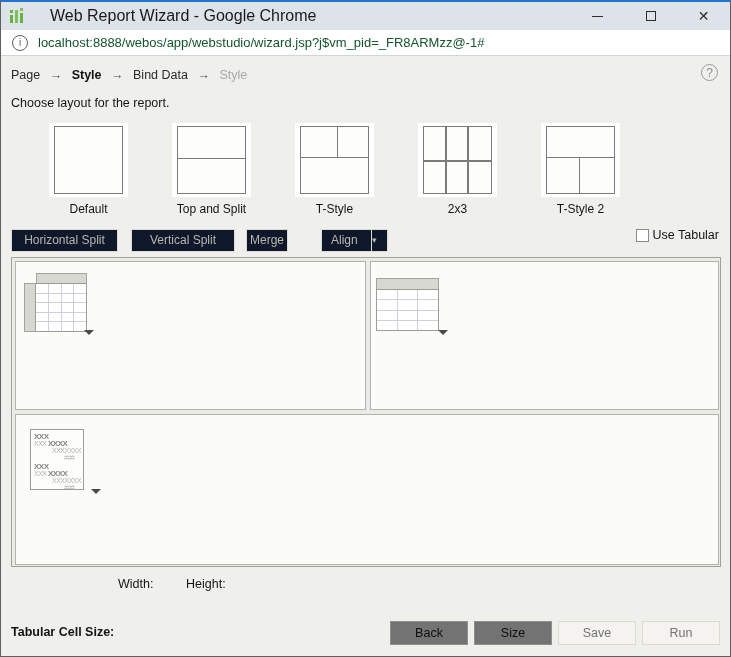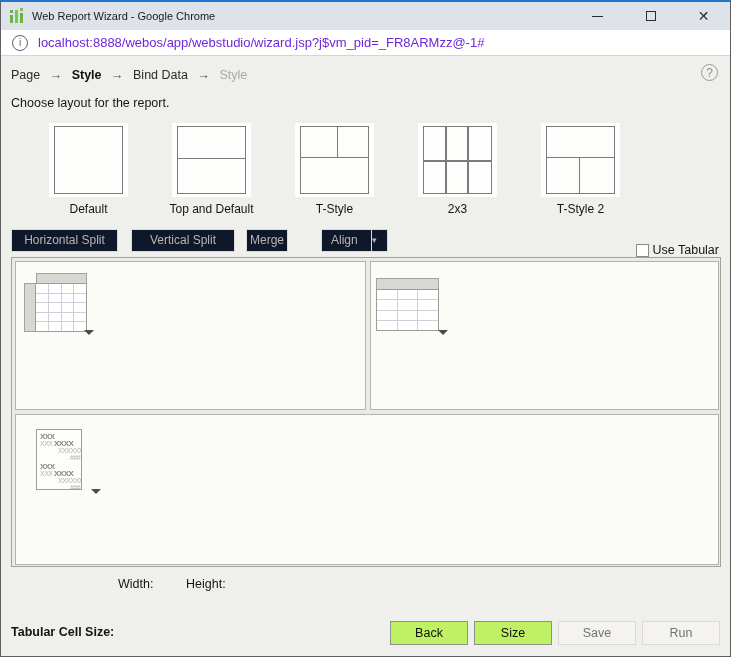--- a/index.html
+++ b/index.html
@@ -13,34 +13,34 @@
   
   .titlebar { position:relative; height:28px; background:#dde3e9;
     display:flex; align-items:center; }
   .app-icon { position:relative; width:16px; height:16px; margin-left:8px; }
   .app-icon .bar { position:absolute; background:#67b346; }
   .app-icon .b1 { left:1px;  bottom:1px; width:3px; height:8px; }
   .app-icon .b2 { left:6px;  bottom:1px; width:3px; height:13px; background:#7cc353; }
   .app-icon .b3 { left:11px; bottom:1px; width:3px; height:10px; }
   .app-icon .d1 { left:1px;  top:2px; width:3px; height:3px; }
   .app-icon .d2 { left:11px; top:0;   width:3px; height:3px; background:#7cc353; }
-  .title-text { margin-left:7px; font-size:11px; color:#191919; }
+  .title-text { margin-left:25px; font-size:16px; color:#191919; }
   .win-controls { position:absolute; right:0; top:0; height:28px; display:flex; }
   .win-btn { width:53px; height:28px; display:flex; align-items:center; justify-content:center; }
   .glyph-min { width:11px; height:1px; background:#2e2e2e; }
   .glyph-max { width:10px; height:10px; border:1px solid #2e2e2e; }
   .glyph-close { font-size:14px; color:#2e2e2e; line-height:1; }
 
   
   .urlbar { height:26px; background:#ffffff; border-bottom:1px solid #d4d4d4;
     display:flex; align-items:center; padding-left:11px; }
   .info-icon { width:16px; height:16px; border:1px solid #5c6064; border-radius:50%;
     color:#5c6064; font-size:10px; font-style:normal; display:flex; align-items:center;
     justify-content:center; flex:0 0 auto; }
-  .url-text { margin-left:10px; font-size:13px; color:#6d28d9; white-space:nowrap; }
+  .url-text { margin-left:10px; font-size:13px; color:#14532d; white-space:nowrap; }
 
   
   .content { position:relative; height:601px; background:#efefeb; }
 
   .breadcrumb { position:absolute; left:10px; top:12px; font-size:12.5px; color:#2b2b2b; }
   .breadcrumb .sep { color:#4c4c4c; padding:0 6px; }
   .step-current { font-weight:bold; color:#111; }
   .step-disabled { color:#a8a8a8; }
 
   .help-icon { position:absolute; right:12px; top:8px; width:17px; height:17px;
@@ -60,21 +60,21 @@
   .hl { left:0; right:0; height:1px; }
   .vl { top:0; bottom:0; width:1px; }
   .thumb-label { margin-top:5px; font-size:12px; color:#141414; white-space:nowrap; }
 
   
   .tbtn { position:absolute; top:173px; height:23px; background:#0f172a;
     border:1px solid #dcdad3; color:#b9b6ae; font-size:12px; text-align:center;
     line-height:21px; }
   .align-caret { position:absolute; right:0; top:0; bottom:0; width:16px;
     border-left:1px solid #dcdad3; font-size:9px; line-height:21px; color:#b9b6ae; }
-  .use-tabular { position:absolute; top:187px; right:11px; display:flex; align-items:center; }
+  .use-tabular { position:absolute; top:172px; right:11px; display:flex; align-items:center; }
   .checkbox { width:13px; height:13px; background:#fff; border:1px solid #8a8a8a; }
   .use-tabular-label { margin-left:4px; font-size:12.5px; color:#141414; }
 
   
   .preview { position:absolute; left:10px; top:201px; width:710px; height:310px;
     border:1px solid #a2a29c; background:#eaebe6; }
   .panel { position:absolute; background:#fbfcf8; border:1px solid #b3b2ac; }
   .panel-tl { left:3px; top:3px; width:351px; height:149px; }
   .panel-tr { left:358px; top:3px; width:349px; height:149px; }
   .panel-b  { left:3px; top:156px; width:704px; height:151px; }
@@ -93,21 +93,21 @@
   
   .table-icon { position:absolute; left:5px; top:16px; width:63px; height:53px; }
   .tb-head { position:absolute; left:0; top:0; right:0; height:12px;
     background:#d8d8d3; border:1px solid #a3a39d; }
   .tb-grid { position:absolute; left:0; top:11px; right:0; bottom:0;
     border:1px solid #9d9d97; background:#ccd0da; display:grid;
     grid-template-columns:repeat(3,1fr); grid-template-rows:repeat(4,1fr); gap:1px; }
   .tb-grid span { background:#ffffff; }
 
   
-  .banded-icon { position:absolute; left:20px; top:14px; width:46px; height:61px;
+  .banded-icon { position:absolute; left:14px; top:14px; width:54px; height:61px;
     background:#fdfdfa; border:1px solid #9d9d97; padding:3px 0 0 3px;
     font-size:7px; line-height:7px; color:#b2b2b2; letter-spacing:-0.5px;
     overflow:hidden; }
   .bd-title { font-weight:bold; color:#858585; font-size:8px; }
   .bd-bold  { font-weight:bold; color:#858585; font-size:8px; }
   .bd-detail { margin-left:18px; }
   .bd-footer { margin-left:30px; }
   .bd-group + .bd-group { margin-top:2px; }
 
   
@@ -118,21 +118,21 @@
   .arrow-tr { left:67px; top:68px; }
   .arrow-b  { left:75px; top:74px; }
 
   
   .status-label { position:absolute; top:521px; font-size:12.5px; color:#141414; }
   .s-bold { font-weight:bold; }
   .s1 { left:10px;margin-top:48px; } .s2 { left:117px; } .s3 { left:185px; }
 
   .btn { position:absolute; top:565px; width:78px; height:24px; font-size:12.5px;
     text-align:center; line-height:22px; }
-  .btn-enabled  { background:#bef264; border:1px solid #8f8f8f; color:#0f0f0f; }
+  .btn-enabled  { background:#737373; border:1px solid #8f8f8f; color:#0f0f0f; }
   .btn-disabled { background:#f4f3ef; border:1px solid #dcdad3; color:#737373; }
   .btn-back { left:389px; } .btn-next { left:473px; }
   .btn-save { left:557px; } .btn-run  { left:641px; }
 </style>
 </head>
 <body>
 
 <div class="window">
 
   <div class="titlebar">
@@ -184,21 +184,21 @@
           <div class="mini"></div>
         </div>
         <div class="thumb-label">Default</div>
       </div>
       <div class="thumb">
         <div class="thumb-box">
           <div class="mini">
             <div class="hl" style="top:47%;"></div>
           </div>
         </div>
-        <div class="thumb-label">Top and Default</div>
+        <div class="thumb-label">Top and Split</div>
       </div>
       <div class="thumb">
         <div class="thumb-box">
           <div class="mini">
             <div class="hl" style="top:46%;"></div>
             <div class="vl" style="left:53%; bottom:54%;"></div>
           </div>
         </div>
         <div class="thumb-label">T-Style</div>
       </div>

